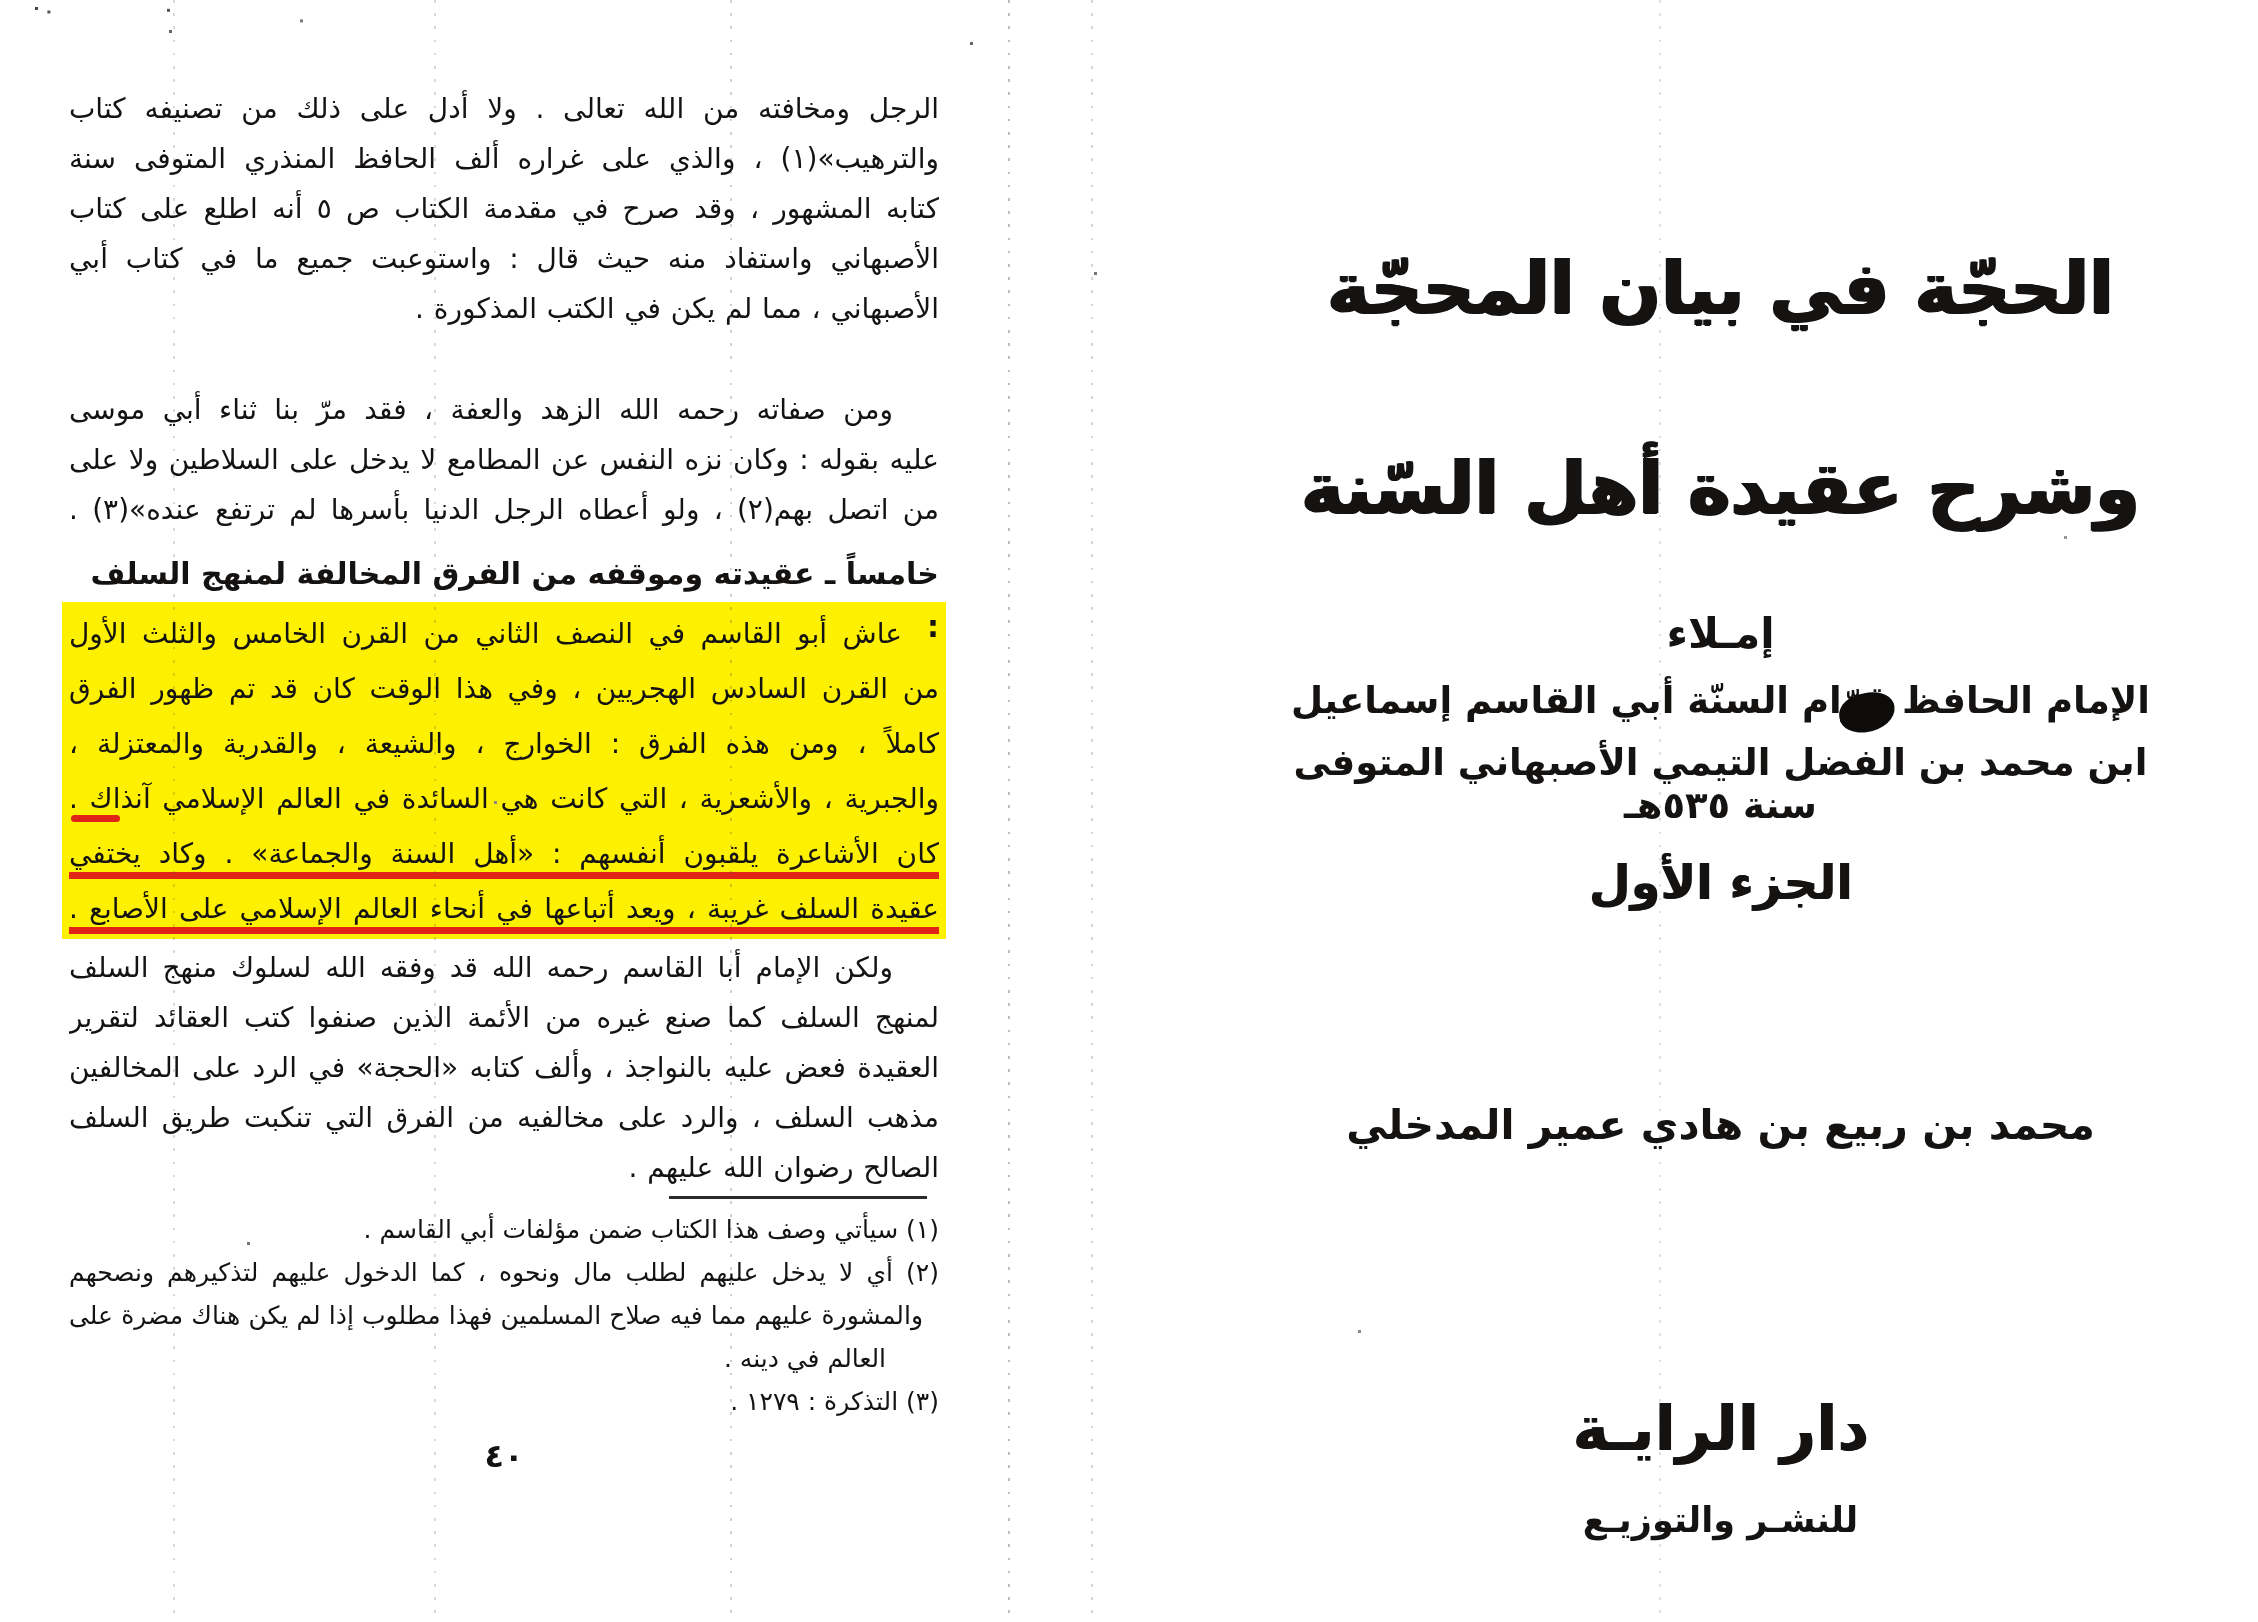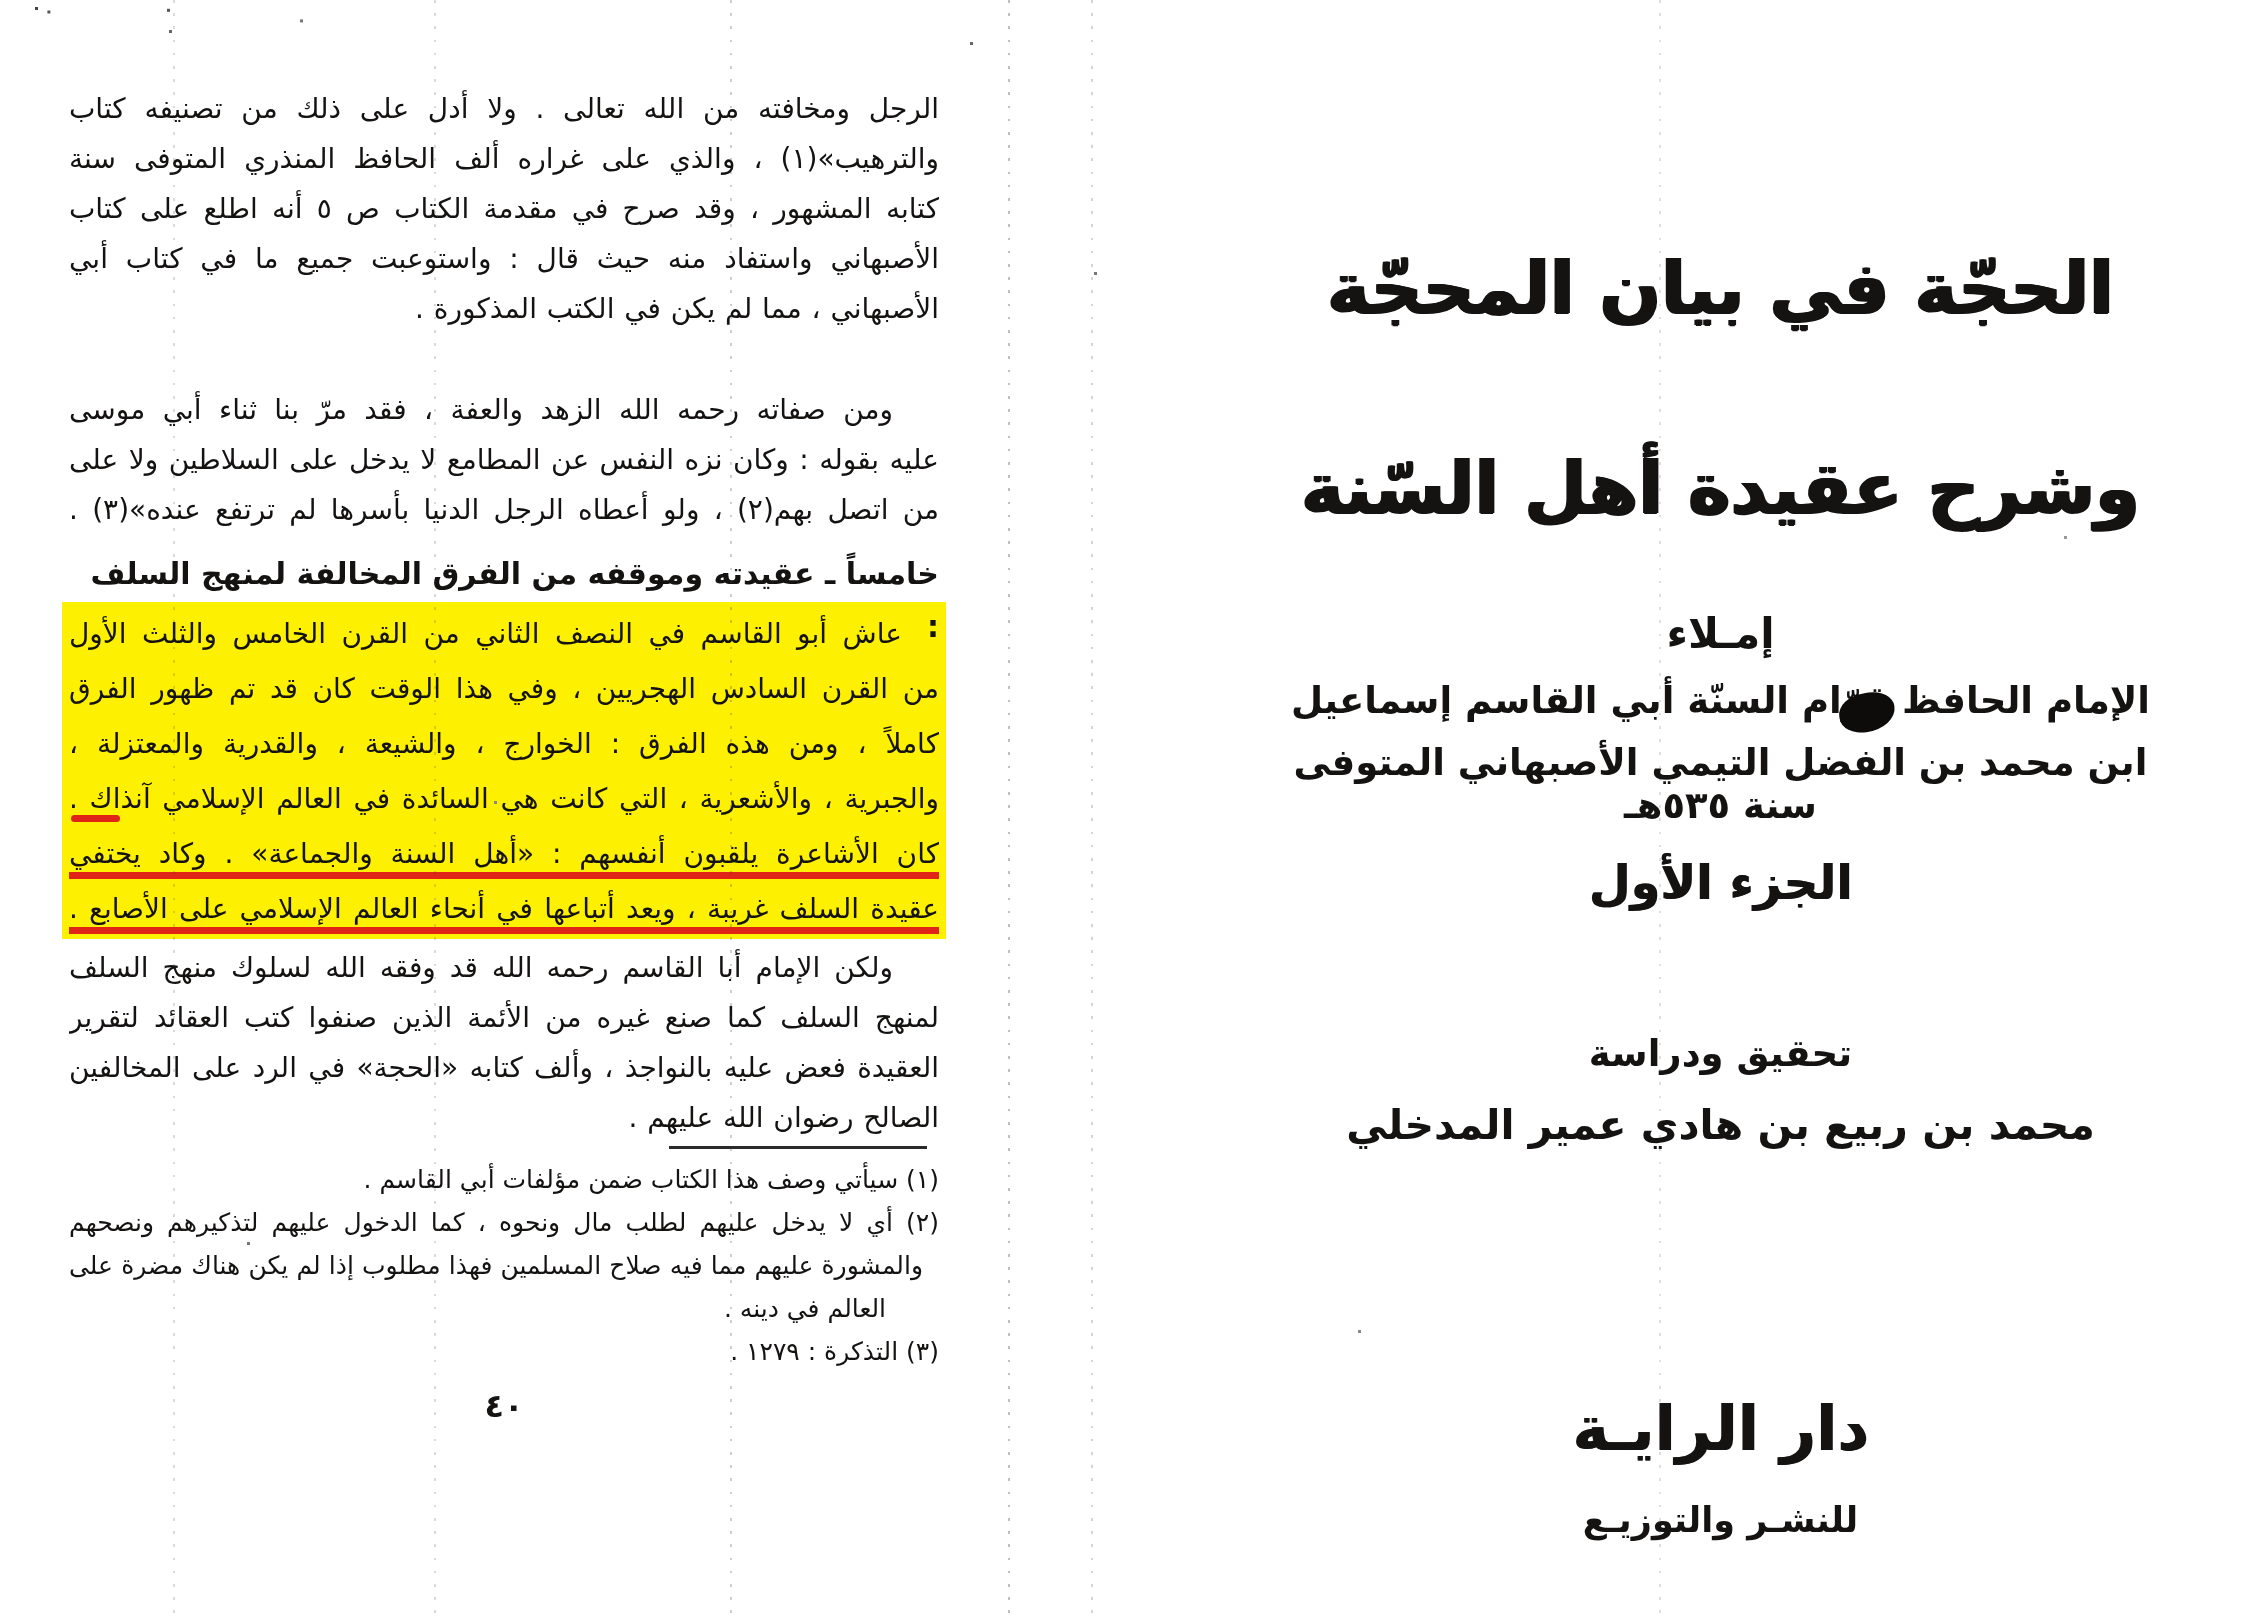--- a/index.html
+++ b/index.html
@@ -132,20 +132,21 @@
         <div class="line ul-short">والجبرية ، والأشعرية ، التي كانت هي السائدة في العالم الإسلامي آنذاك . إذ</div>
         <div class="line ul-full">كان الأشاعرة يلقبون أنفسهم : «أهل السنة والجماعة» . وكاد يختفي المنهج</div>
         <div class="line ul-full">عقيدة السلف غريبة ، ويعد أتباعها في أنحاء العالم الإسلامي على الأصابع .</div>
       </div>
 
     <div class="para closing ind end-short">
 
     <div class="line">ولكن الإمام أبا القاسم رحمه الله قد وفقه الله لسلوك منهج السلف في</div>
         <div class="line">لمنهج السلف كما صنع غيره من الأئمة الذين صنفوا كتب العقائد لتقرير</div>
         <div class="line">العقيدة فعض عليه بالنواجذ ، وألف كتابه «الحجة» في الرد على المخالفين</div>
+        <div class="line">مذهب السلف ، والرد على مخالفيه من الفرق التي تنكبت طريق السلف</div>
         <div class="line">الصالح رضوان الله عليهم .</div>
       </div>
 
     <div class="fn-divider"></div>
 
     <div class="footnotes">
 
     <div class="fn-line">(١) سيأتي وصف هذا الكتاب ضمن مؤلفات أبي القاسم .</div>
         <div class="fn-line fn-just">(٢) أي لا يدخل عليهم لطلب مال ونحوه ، كما الدخول عليهم لتذكيرهم ونصحهم</div>
         <div class="fn-line fn-just fn-cont">والمشورة عليهم مما فيه صلاح المسلمين فهذا مطلوب إذا لم يكن هناك مضرة على</div>
@@ -156,21 +157,20 @@
     <div class="page-number">٤٠</div>
   </div>
 
   <div class="right-col">
     <div class="book-title t1">الحجّة في بيان المحجّة</div>
     <div class="book-title t2">وشرح عقيدة أهل السّنة</div>
     <div class="imla">إمـلاء</div>
     <div class="auth1">الإمام الحافظ قوّام السنّة أبي القاسم إسماعيل</div>
     <div class="auth2">ابن محمد بن الفضل التيمي الأصبهاني المتوفى سنة ٥٣٥هـ</div>
     <div class="volume">الجزء الأول</div>
-    <div class="tahqiq">تحقيق ودراسة</div>
     <div class="muhaqqiq">محمد بن ربيع بن هادي عمير المدخلي</div>
     <div class="publisher">دار الرايـة</div>
     <div class="publisher-sub">للنشـر والتوزيـع</div>
   </div>
 
   <div class="ink-blot"></div>
 
   <div class="vdots" style="left:173px; opacity:.35;"></div>
   <div class="vdots" style="left:434px; opacity:.35;"></div>
   <div class="vdots" style="left:730px; opacity:.45;"></div>

